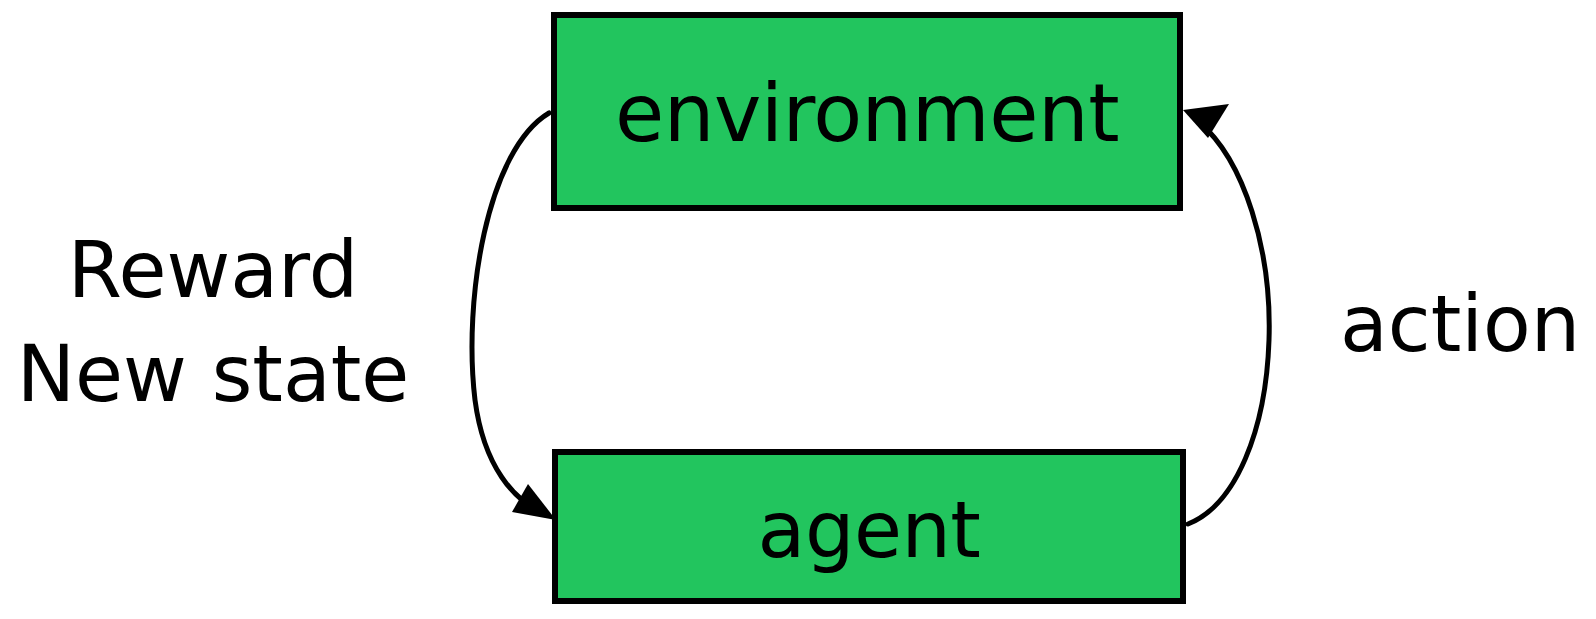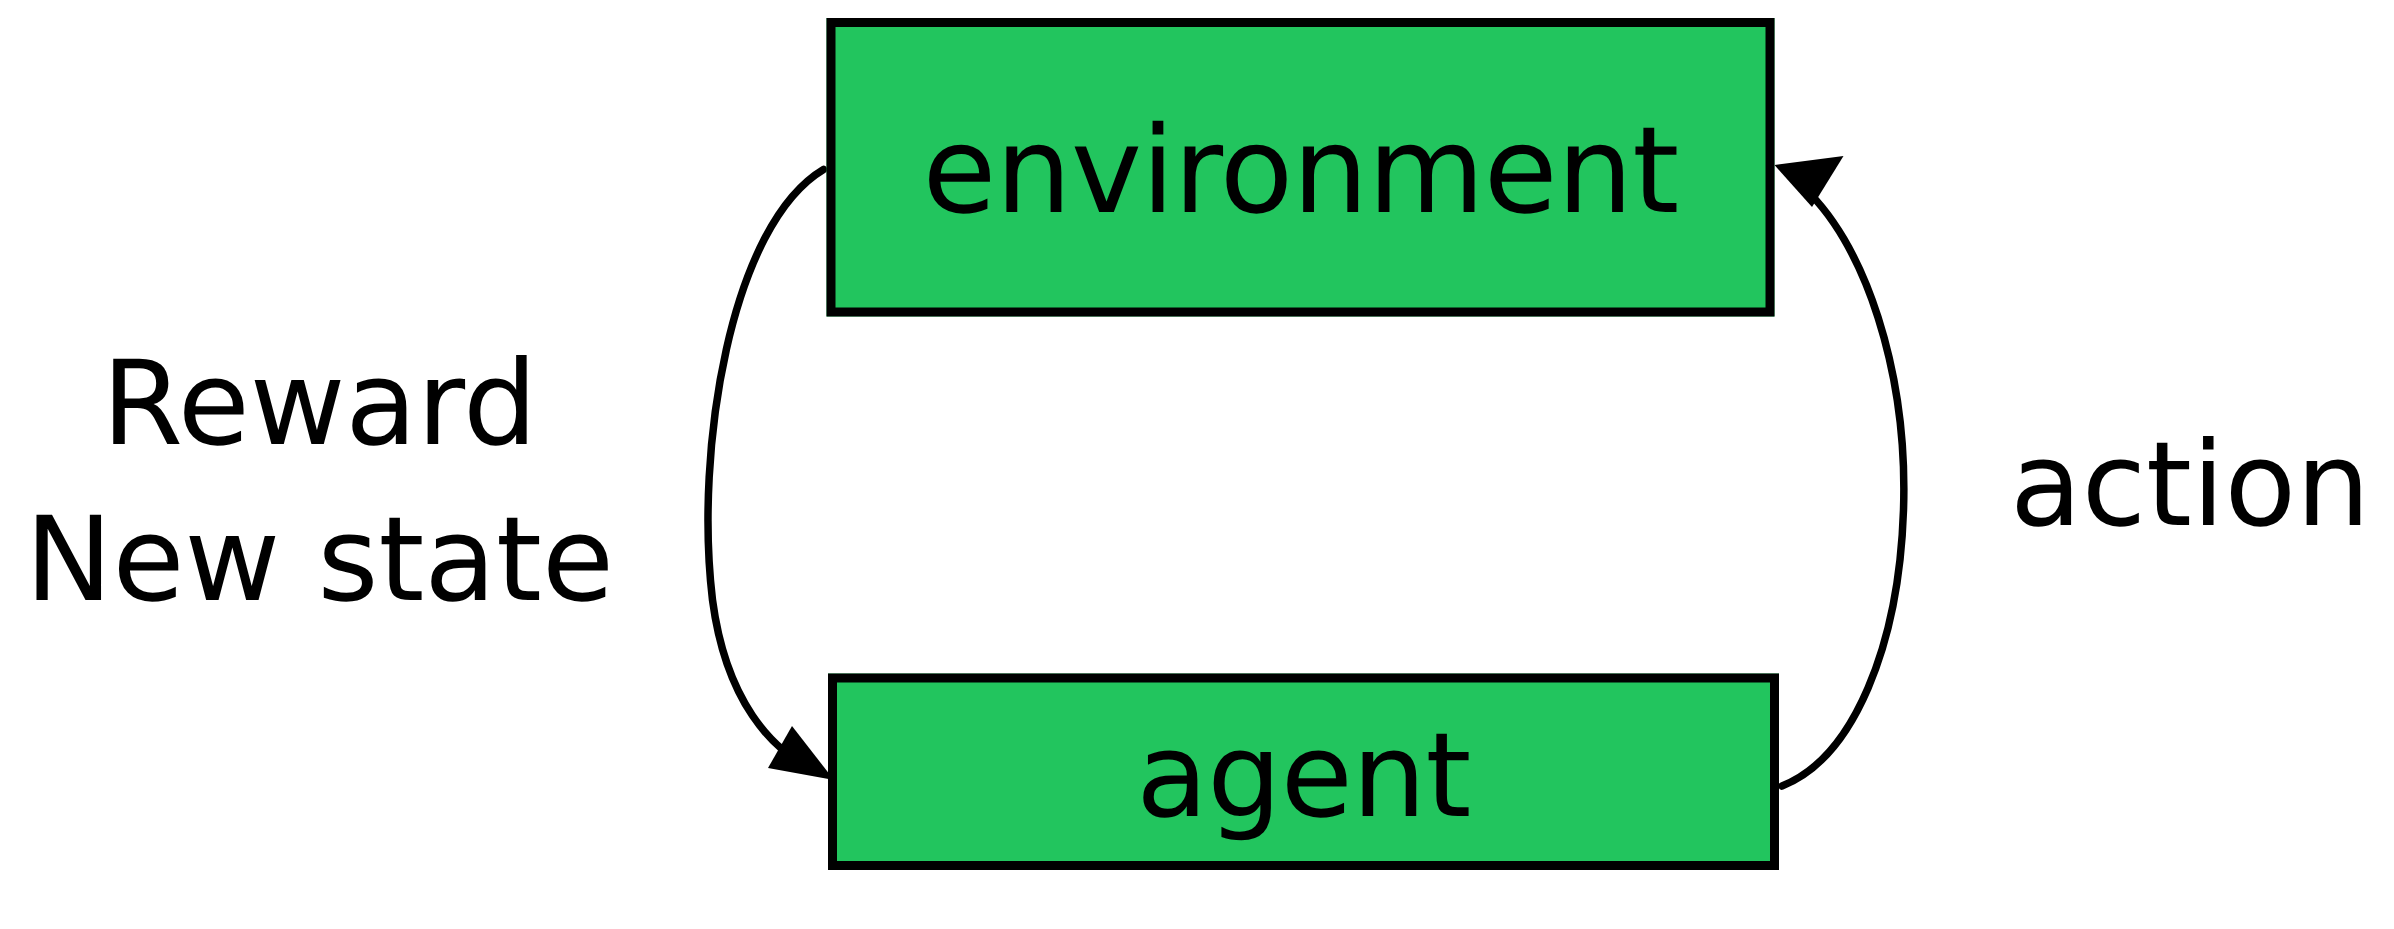--- a/index.html
+++ b/index.html
@@ -29,21 +29,21 @@
   #env-box {
     left: 551px;
     top: 12px;
     width: 632px;
     height: 199px;
   }
   #agent-box {
     left: 552px;
     top: 449px;
     width: 634px;
-    height: 131px;
+    height: 155px;
   }
   .node-label {
     color: #000000;
     font-size: 80px;
     line-height: 1;
     letter-spacing: -0.5px;
     white-space: nowrap;
     font-weight: 400;
   }
   #agent-label {

